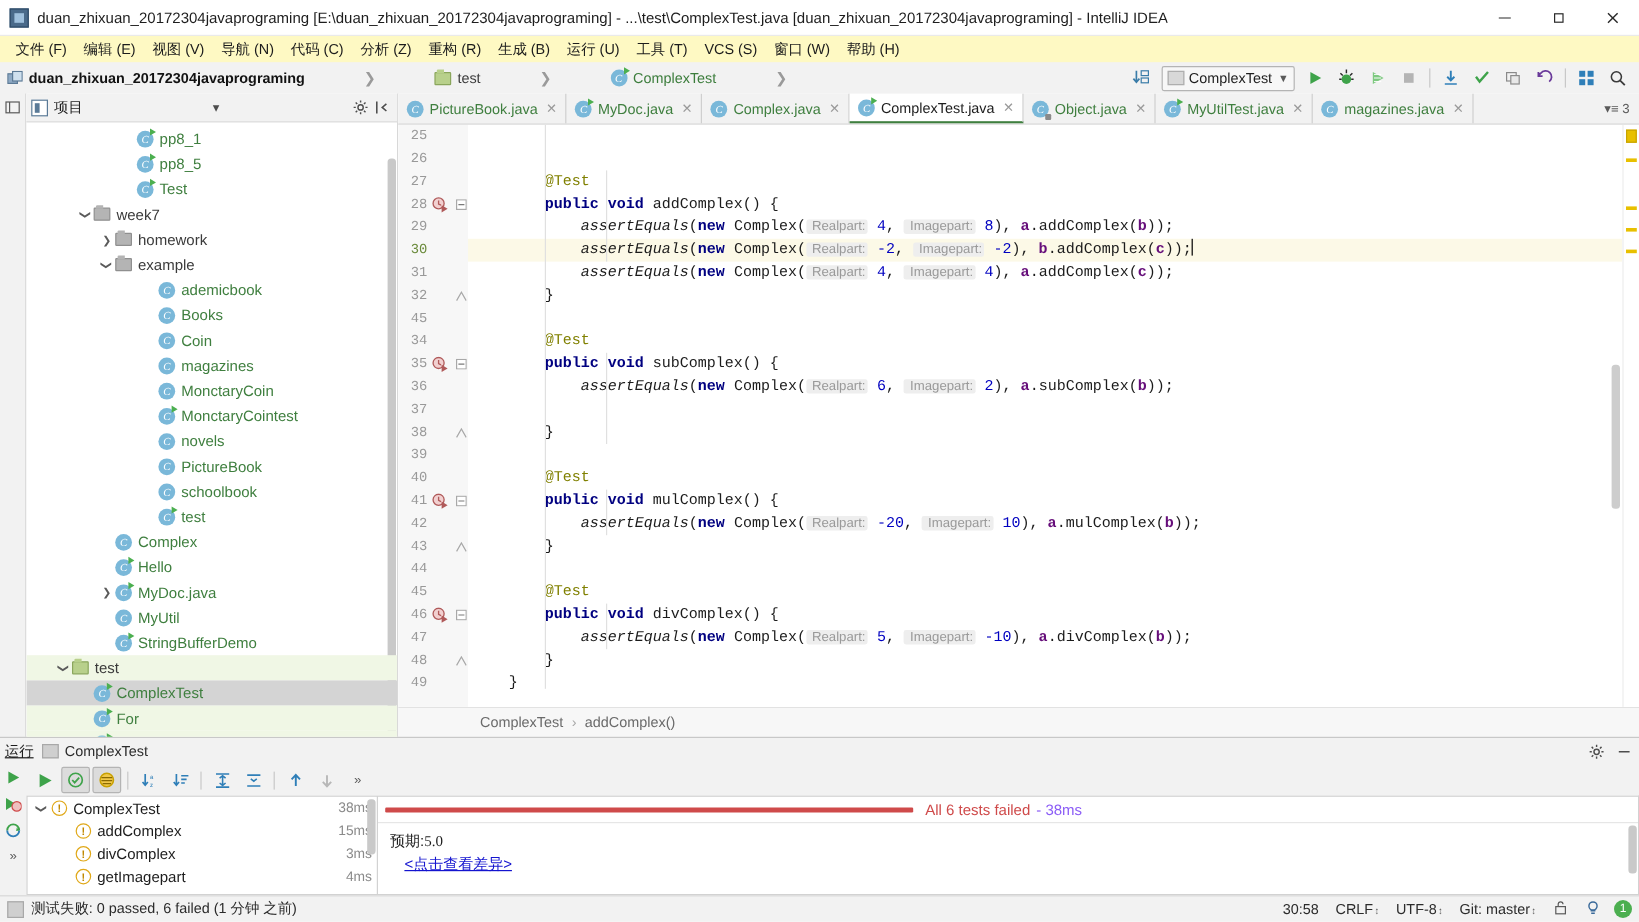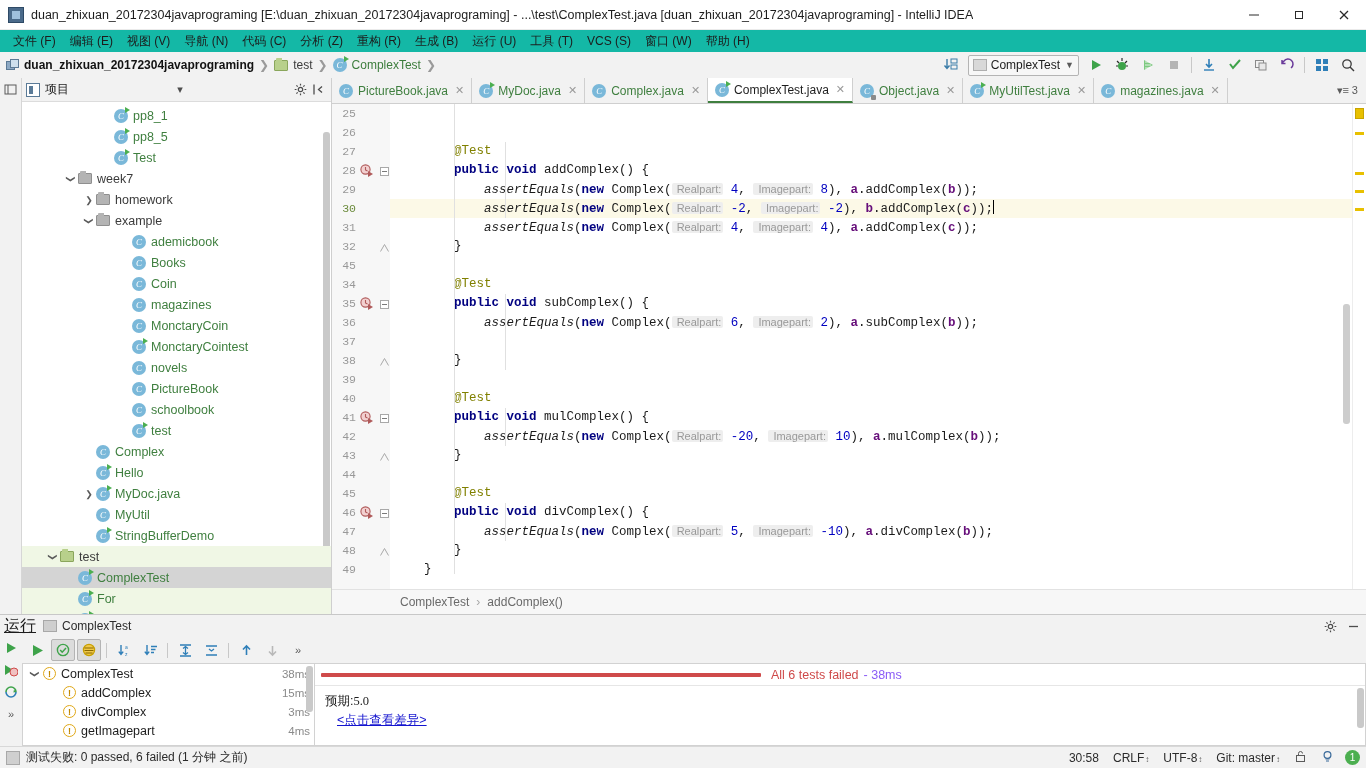--- a/index.html
+++ b/index.html
@@ -21,28 +21,28 @@
   .tb-icon:after { content:""; position:absolute; left:3px; top:3px; width:8px; height:8px;
                    background:#9fc0dd; }
   .tb-title { font-size:12.5px; color:#1d1d1d; white-space:nowrap; overflow:hidden; }
   .tb-spacer { flex:1 1 auto; }
   .winbtns { display:flex; align-items:center; height:30px; }
   .winbtn { width:45px; height:30px; display:flex; align-items:center; justify-content:center;
             font-size:13px; color:#2a2a2a; }
   .winbtn svg { display:block; }
 
   
-  .menubar { height:22px; background:#14b8a6; display:flex; align-items:center;
+  .menubar { height:22px; background:#fef9c3; display:flex; align-items:center;
              padding-left:6px; flex:0 0 22px; }
   .menuitem { padding:0 7px; font-size:12px; color:#1c1c1c; height:22px;
               display:flex; align-items:center; white-space:nowrap; }
 
   
   .navbar { height:26px; background:#f2f2f2; display:flex; align-items:center;
-            padding-left:6px; flex:0 0 26px; }
+            padding-left:6px; flex:0 0 26px;gap:44px; }
   .crumb { display:flex; align-items:center; height:26px; white-space:nowrap; }
   .crumb-sep { color:#9a9a9a; margin:0 5px; font-size:12px; }
   .ico-module { width:13px;height:13px;margin-right:5px;flex:0 0 13px;position:relative; }
   .ico-folder { width:14px;height:11px;margin-right:5px;flex:0 0 14px; background:#b8d08b;
                 border:1px solid #8aa65c; border-radius:1px; position:relative;}
   .ico-folder.gray { background:#b4b4b4; border-color:#8f8f8f; }
   .ico-folder:before { content:""; position:absolute; left:1px; top:-3px; width:6px; height:3px;
                        background:inherit; border:1px solid inherit; border-bottom:none;
                        border-top-left-radius:1px; }
   .ico-class { width:14px;height:14px;border-radius:50%;margin-right:5px;flex:0 0 14px;
@@ -146,21 +146,21 @@
 
   .ebreadcrumb { height:25px; flex:0 0 25px; background:#f7f7f7; border-top:1px solid #e2e2e2;
                  display:flex; align-items:center; padding-left:68px; font-size:12px;
                  color:#6a6a6a; }
   .ebc-sep { margin:0 7px; color:#a8a8a8; }
 
   
   .runpanel { height:132px; flex:0 0 132px; background:#f2f2f2; display:flex;
               flex-direction:column; border-top:1px solid #c8c8c8; }
   .run-head { height:22px; flex:0 0 22px; display:flex; align-items:center; padding-left:4px; }
-  .run-head .rh-label { font-size:16px; color:#1d1d1d; margin-right:7px;text-decoration:underline; }
+  .run-head .rh-label { font-size:12px; color:#1d1d1d; margin-right:7px;text-decoration:underline; }
   .run-head .rh-icon { width:14px;height:12px; background:#cfcfcf; border:1px solid #a8a8a8;
                        margin-right:5px; }
   .run-head .rh-name { font-size:12px; color:#2b2b2b; }
   .rh-spacer{flex:1 1 auto;}
   .rh-btn { width:20px;height:20px;display:flex;align-items:center;justify-content:center;
             color:#4d4d4d; font-size:11px; margin-right:3px; }
   .run-body { flex:1 1 auto; display:flex; min-height:0; }
   .run-rail { width:22px; flex:0 0 22px; display:flex; flex-direction:column;
               align-items:center; background:#f2f2f2; }
   .run-content { flex:1 1 auto; display:flex; flex-direction:column; min-width:0; }

